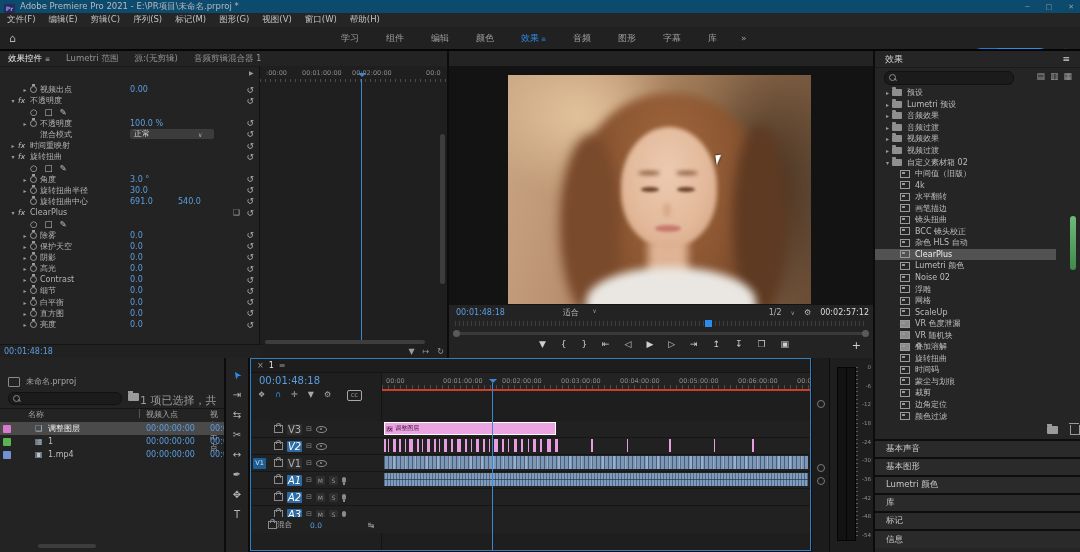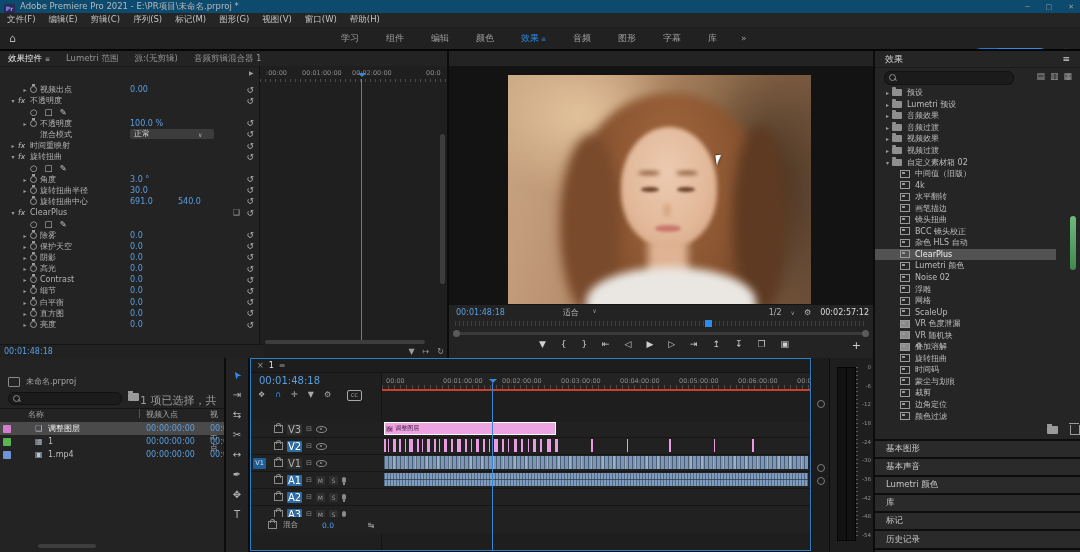--- a/index.html
+++ b/index.html
@@ -174,21 +174,21 @@
   .tl-ph{position:absolute;left:110px;top:10px;width:1px;height:167px;background:#3a87d4;z-index:5;}
   .tl-ph::before{content:"";position:absolute;left:-3px;top:-4px;border:4px solid transparent;border-top-color:#3a87d4;}
   .tl-tracks{position:absolute;left:0;top:62px;width:559px;}
   .trk{position:relative;height:16px;border-bottom:1px solid #161616;background:#212121;}
   .trk-head{position:absolute;left:0;top:0;width:130px;height:16px;display:flex;align-items:center;gap:4px;padding-left:2px;box-sizing:border-box;}
   .patch{width:13px;height:11px;font-size:6.5px;display:flex;align-items:center;justify-content:center;color:#cfe2f4;background:#1f5e94;border-radius:1px;visibility:hidden;}
   .patch.show{visibility:visible;}
   .i-lock{width:7px;height:6px;border:1px solid #8b8b8b;position:relative;margin-left:4px;}
   .i-lock::before{content:"";position:absolute;left:1px;top:-3px;width:3px;height:3px;border:1px solid #8b8b8b;border-bottom:none;border-radius:3px 3px 0 0;}
   .tname{width:15px;height:11px;font-size:10px;display:flex;align-items:center;justify-content:center;color:#b0b0b0;background:#2e2e2e;border-radius:1px;}
-  .trk.targeted .tname{background:#2c6ba3;color:#fff;}
+  .trk.targeted .tname{background:#2c6ba3;color:#fff;font-style:italic;}
   .syncg{font-size:7px;color:#8b8b8b;}
   .i-eye{width:9px;height:5px;border:1px solid #8b8b8b;border-radius:50%;position:relative;}
   .i-eye::before{content:"";position:absolute;left:3px;top:1px;width:2px;height:2px;background:#8b8b8b;border-radius:50%;}
   .msbtn{width:9px;height:9px;font-size:6px;display:flex;align-items:center;justify-content:center;color:#9a9a9a;background:#2e2e2e;border-radius:1px;}
   .i-mic{width:4px;height:6px;background:#8b8b8b;border-radius:2px;position:relative;}
   .i-mic::after{content:"";position:absolute;left:1px;top:6px;width:2px;height:2px;background:#8b8b8b;}
   .trk .i-eye,.trk .syncg{display:none;}
   .trk.video .i-eye,.trk.video .syncg{display:block;}
   .trk.audio .syncg{display:block;}
   .trk .msbtn,.trk .i-mic{display:none;}
@@ -196,21 +196,21 @@
   .trk-body{position:absolute;left:130px;top:0;width:429px;height:16px;}
   .clip-v3{position:absolute;left:3px;top:1px;width:172px;height:13px;background:#eda4e3;border:1px solid #fff;box-sizing:border-box;display:flex;align-items:center;gap:2px;font-size:6px;color:#3a1135;overflow:hidden;}
   .clip-v3 .fxtag{margin-left:1px;font-style:italic;background:#c67cb9;padding:0 1px;border-radius:1px;font-size:5.5px;}
   .frag{position:absolute;top:1px;height:13px;background:#e79de0;}
   .clip-v1{position:absolute;left:3px;top:1px;width:424px;height:13px;background:#7b98ba;
     background-image:repeating-linear-gradient(90deg,rgba(0,0,0,.38) 0 1px,transparent 1px 4px),
                      repeating-linear-gradient(90deg,transparent 0 9px,rgba(255,255,255,.22) 9px 11px);}
   .clip-a1{position:absolute;left:3px;top:1px;width:424px;height:13px;background:#7e9cc0;
     background-image:repeating-linear-gradient(90deg,rgba(0,0,0,.32) 0 1px,transparent 1px 3px),
                      linear-gradient(180deg,transparent 44%,rgba(0,0,0,.45) 48% 52%,transparent 56%);}
-  .master{position:relative;height:16px;background:#212121;display:flex;align-items:center;gap:6px;padding-left:13px;font-size:7.5px;color:#a8a8a8;text-align:right;}
+  .master{position:relative;height:16px;background:#212121;display:flex;align-items:center;padding-left:13px;font-size:7.5px;color:#a8a8a8;text-align:right;}
   .master .mval{color:#5a9fe2;margin-left:18px;}
   .master .fit{position:absolute;left:117px;font-size:8px;color:#9a9a9a;}
   
   #strip{left:812px;top:358px;width:17px;height:194px;background:#1c1c1c;}
   .knob{position:absolute;left:5px;width:6px;height:6px;border:1px solid #7a7a7a;border-radius:50%;}
   #meters{left:830px;top:358px;width:43px;height:194px;background:#1e1e1e;}
   .mbar{position:absolute;top:9px;width:8px;height:172px;background:#121212;border:1px solid #050505;}
   .mticks{position:absolute;left:26px;top:9px;width:2px;height:172px;background:repeating-linear-gradient(180deg,#5a5a5a 0 1px,transparent 1px 4px);}
   .mlabels{position:absolute;right:2px;top:6px;height:174px;display:flex;flex-direction:column;justify-content:space-between;font-size:5.5px;color:#8f8f8f;text-align:right;}
 </style>
@@ -874,36 +874,33 @@
         </div>
       </div>
     <div class="fx-scroll"></div>
     <div class="fx-binbar">
       <span class="i-newbin"></span>
       <span class="i-trash"></span>
     </div>
     <div class="fx-stack">
 
     <div class="stackrow">
+          <span>基本声音</span>
+        </div>
+        <div class="stackrow">
           <span>基本图形</span>
-        </div>
-        <div class="stackrow">
-          <span>基本声音</span>
         </div>
         <div class="stackrow">
           <span>Lumetri 颜色</span>
         </div>
         <div class="stackrow">
           <span>库</span>
         </div>
         <div class="stackrow">
           <span>标记</span>
-        </div>
-        <div class="stackrow">
-          <span>历史记录</span>
         </div>
         <div class="stackrow">
           <span>信息</span>
         </div>
       </div>
   </div>
 
   <div class="panel" id="proj">
     <div class="proj-crumb">
       <span class="crumbicon"></span>

